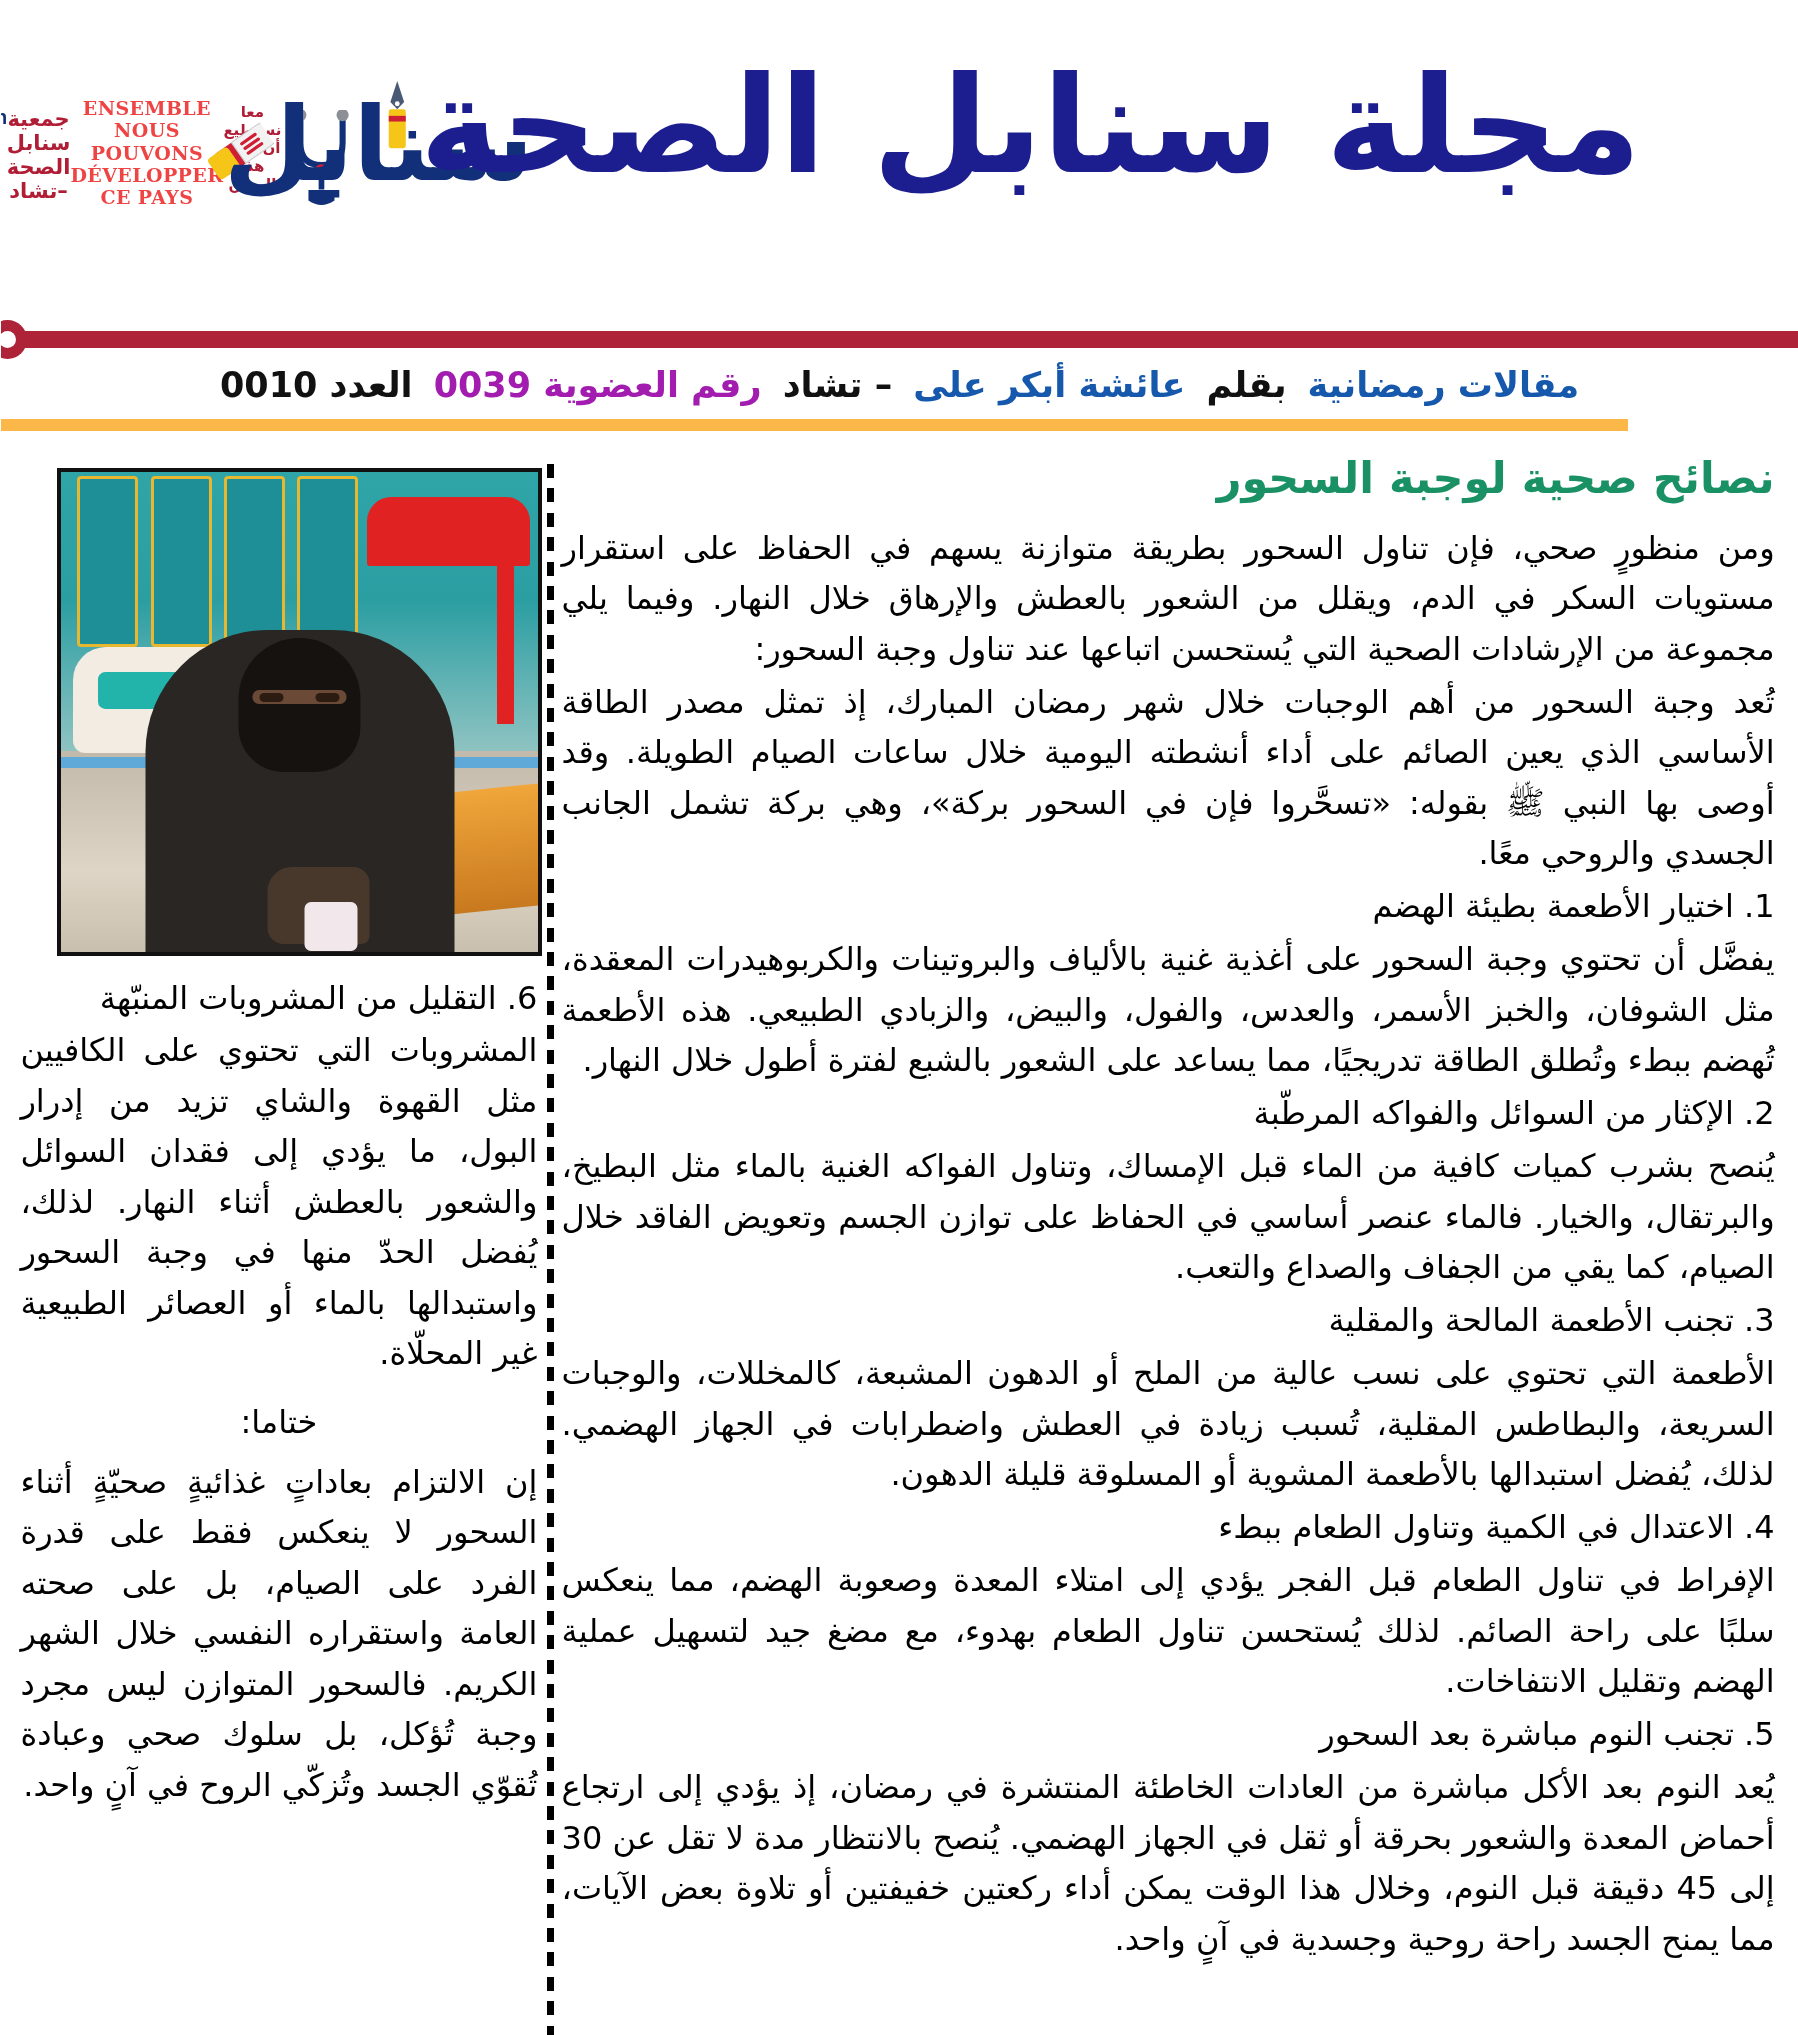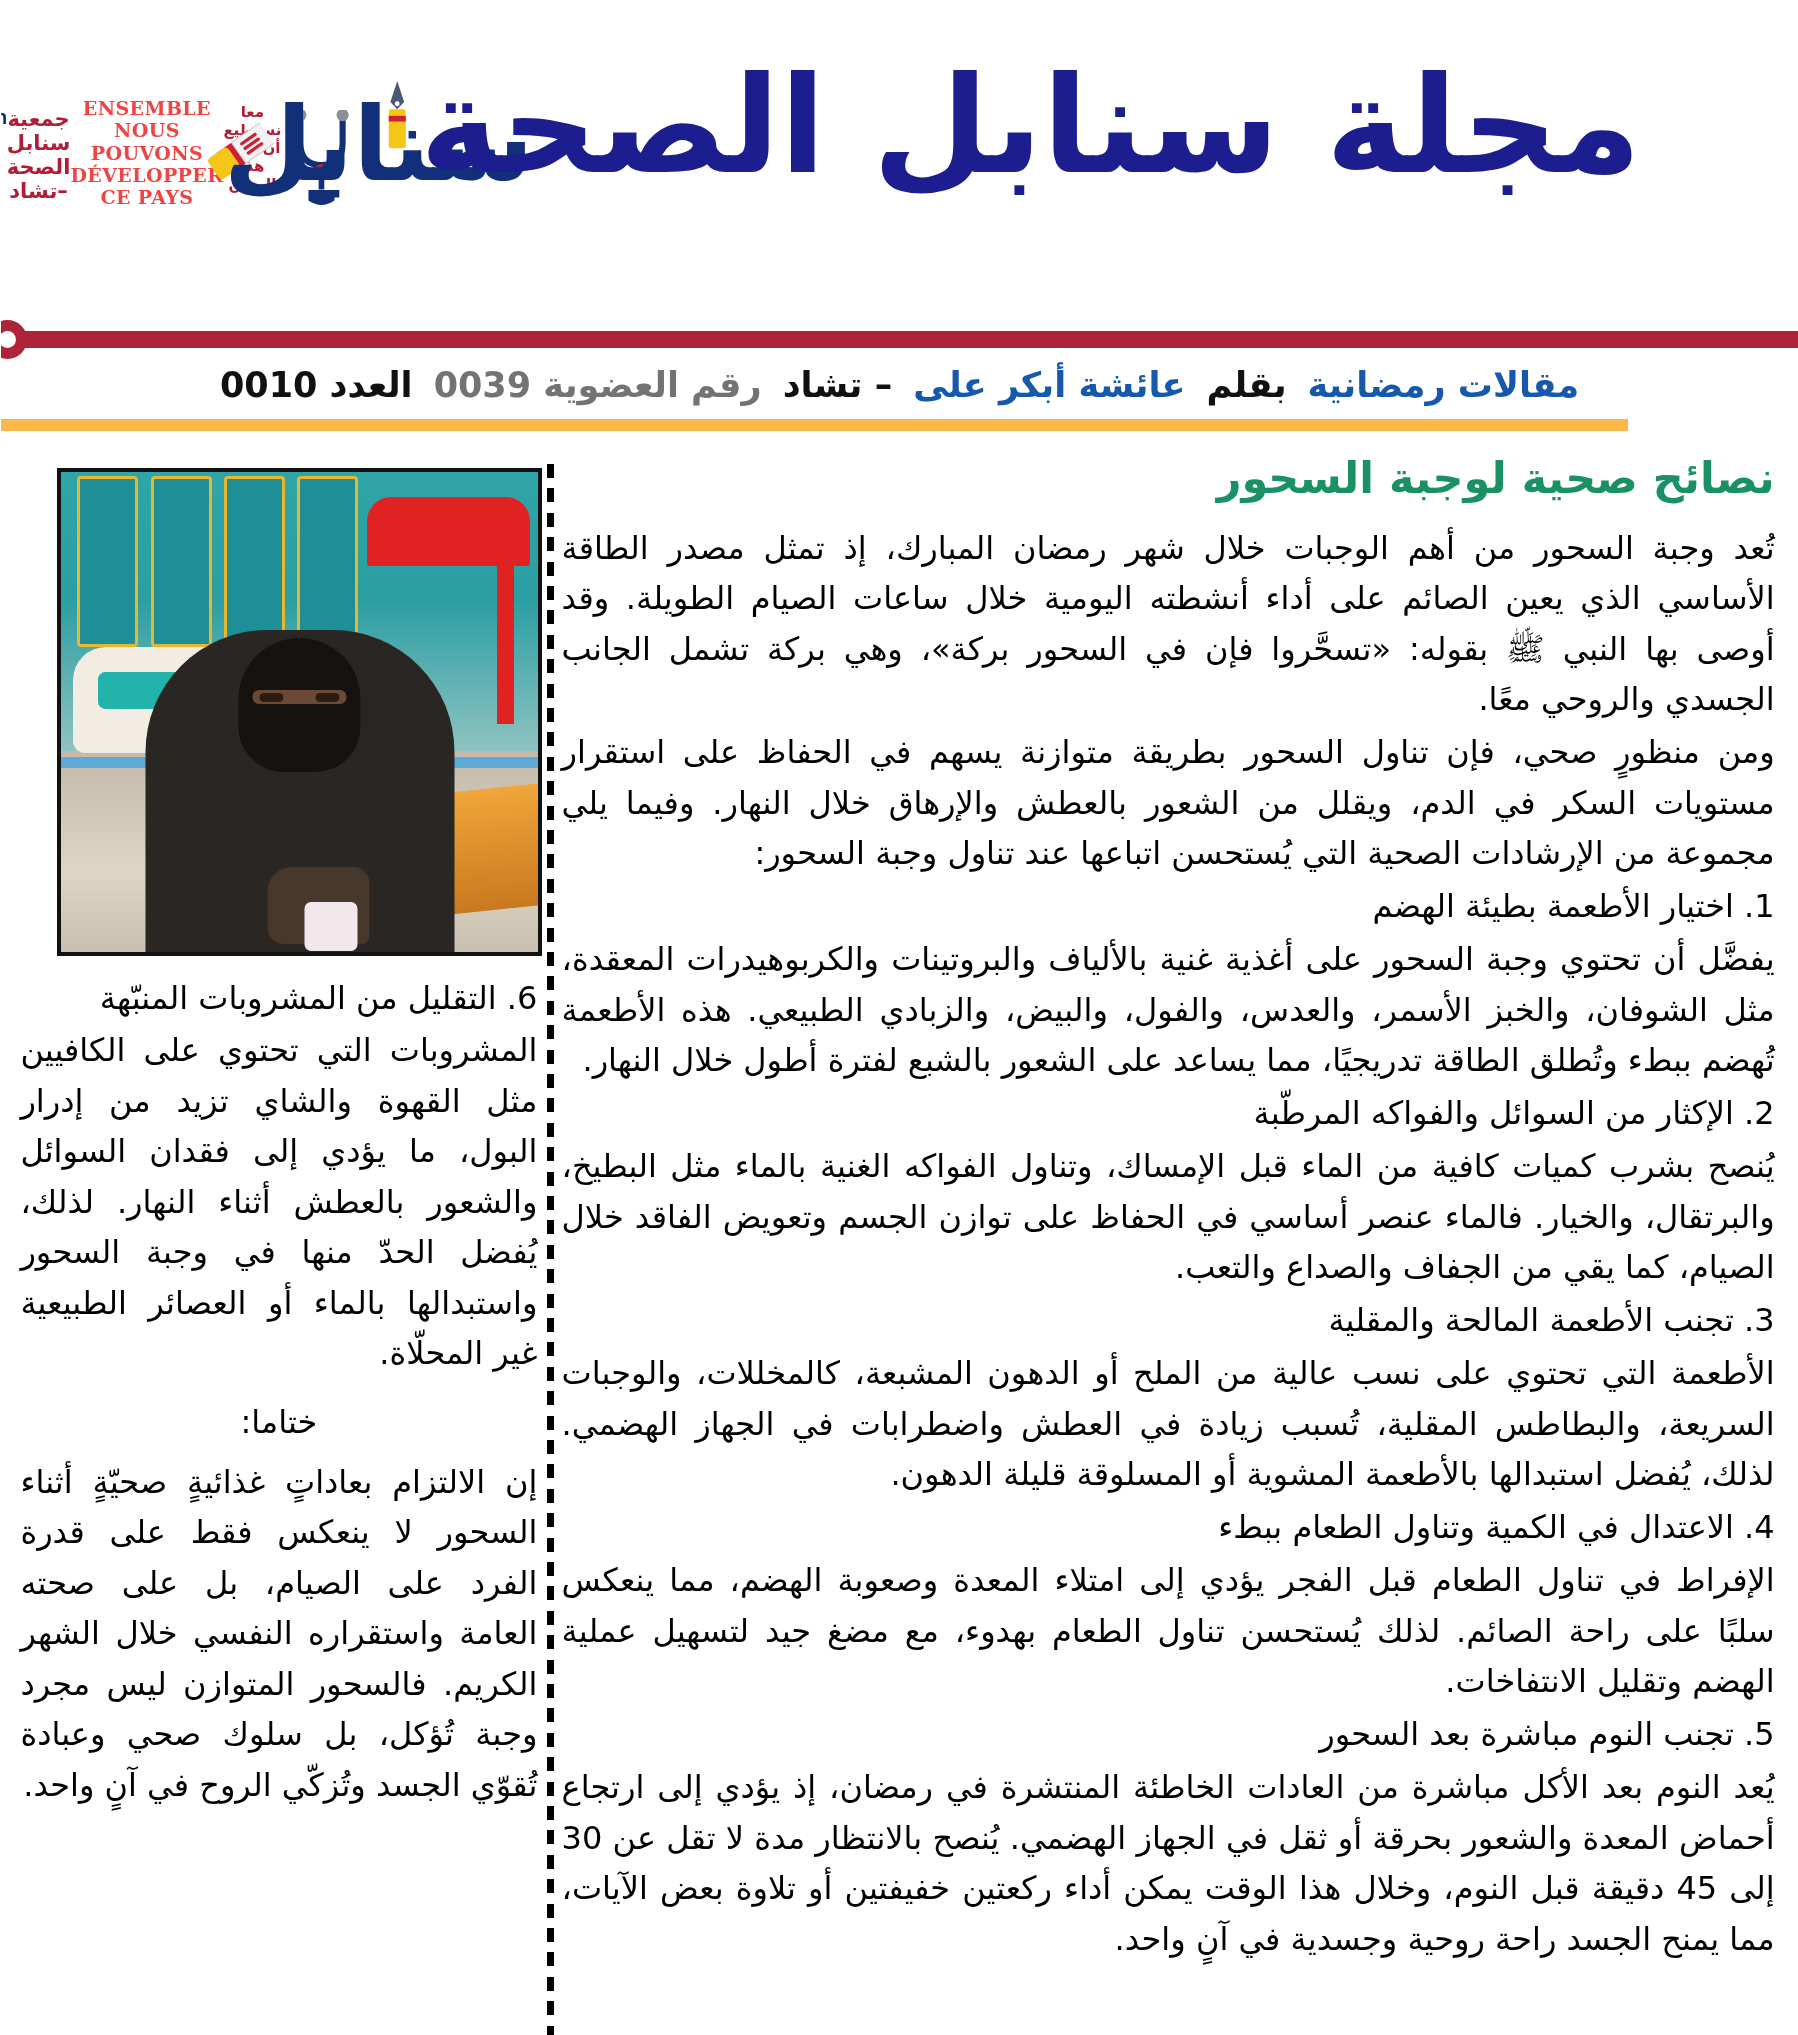--- a/index.html
+++ b/index.html
@@ -166,21 +166,21 @@
     flex-direction: row;
     align-items: center;
     justify-content: center;
     direction: rtl;
     gap: 21px;
     font-size: 35px;
     font-weight: bold;
   }
   .info-blue { color: #1558ac; }
   .info-black { color: #111111; }
-  .info-red { color: #737373; }
+  .info-red { color: #a21caf; }
   .info-dash { color: #111111; font-weight: bold; }
 
   
   .content {
     position: absolute;
     left: 0;
     top: 452px;
     width: 1799px;
     height: 1799px;
   }
@@ -454,22 +454,22 @@
           <div class="ph-eyeband"></div>
           <div class="ph-hand"></div>
           <div class="ph-phone"></div>
         </div>
       </div>
     </div>
 
     <div class="col-main">
       <div class="article-title">نصائح صحية لوجبة السحور</div>
 
+      <p>ومن منظورٍ صحي، فإن تناول السحور بطريقة متوازنة يسهم في الحفاظ على استقرار مستويات السكر في الدم، ويقلل من الشعور بالعطش والإرهاق خلال النهار. وفيما يلي مجموعة من الإرشادات الصحية التي يُستحسن اتباعها عند تناول وجبة السحور:</p>
       <p>تُعد وجبة السحور من أهم الوجبات خلال شهر رمضان المبارك، إذ تمثل مصدر الطاقة الأساسي الذي يعين الصائم على أداء أنشطته اليومية خلال ساعات الصيام الطويلة. وقد أوصى بها النبي ﷺ بقوله: «تسحَّروا فإن في السحور بركة»، وهي بركة تشمل الجانب الجسدي والروحي معًا.</p>
-      <p>ومن منظورٍ صحي، فإن تناول السحور بطريقة متوازنة يسهم في الحفاظ على استقرار مستويات السكر في الدم، ويقلل من الشعور بالعطش والإرهاق خلال النهار. وفيما يلي مجموعة من الإرشادات الصحية التي يُستحسن اتباعها عند تناول وجبة السحور:</p>
 
       <p class="tip-head">1. اختيار الأطعمة بطيئة الهضم</p>
       <p>يفضَّل أن تحتوي وجبة السحور على أغذية غنية بالألياف والبروتينات والكربوهيدرات المعقدة، مثل الشوفان، والخبز الأسمر، والعدس، والفول، والبيض، والزبادي الطبيعي. هذه الأطعمة تُهضم ببطء وتُطلق الطاقة تدريجيًا، مما يساعد على الشعور بالشبع لفترة أطول خلال النهار.</p>
 
       <p class="tip-head">2. الإكثار من السوائل والفواكه المرطّبة</p>
       <p>يُنصح بشرب كميات كافية من الماء قبل الإمساك، وتناول الفواكه الغنية بالماء مثل البطيخ، والبرتقال، والخيار. فالماء عنصر أساسي في الحفاظ على توازن الجسم وتعويض الفاقد خلال الصيام، كما يقي من الجفاف والصداع والتعب.</p>
 
       <p class="tip-head">3. تجنب الأطعمة المالحة والمقلية</p>
       <p>الأطعمة التي تحتوي على نسب عالية من الملح أو الدهون المشبعة، كالمخللات، والوجبات السريعة، والبطاطس المقلية، تُسبب زيادة في العطش واضطرابات في الجهاز الهضمي. لذلك، يُفضل استبدالها بالأطعمة المشوية أو المسلوقة قليلة الدهون.</p>
 

